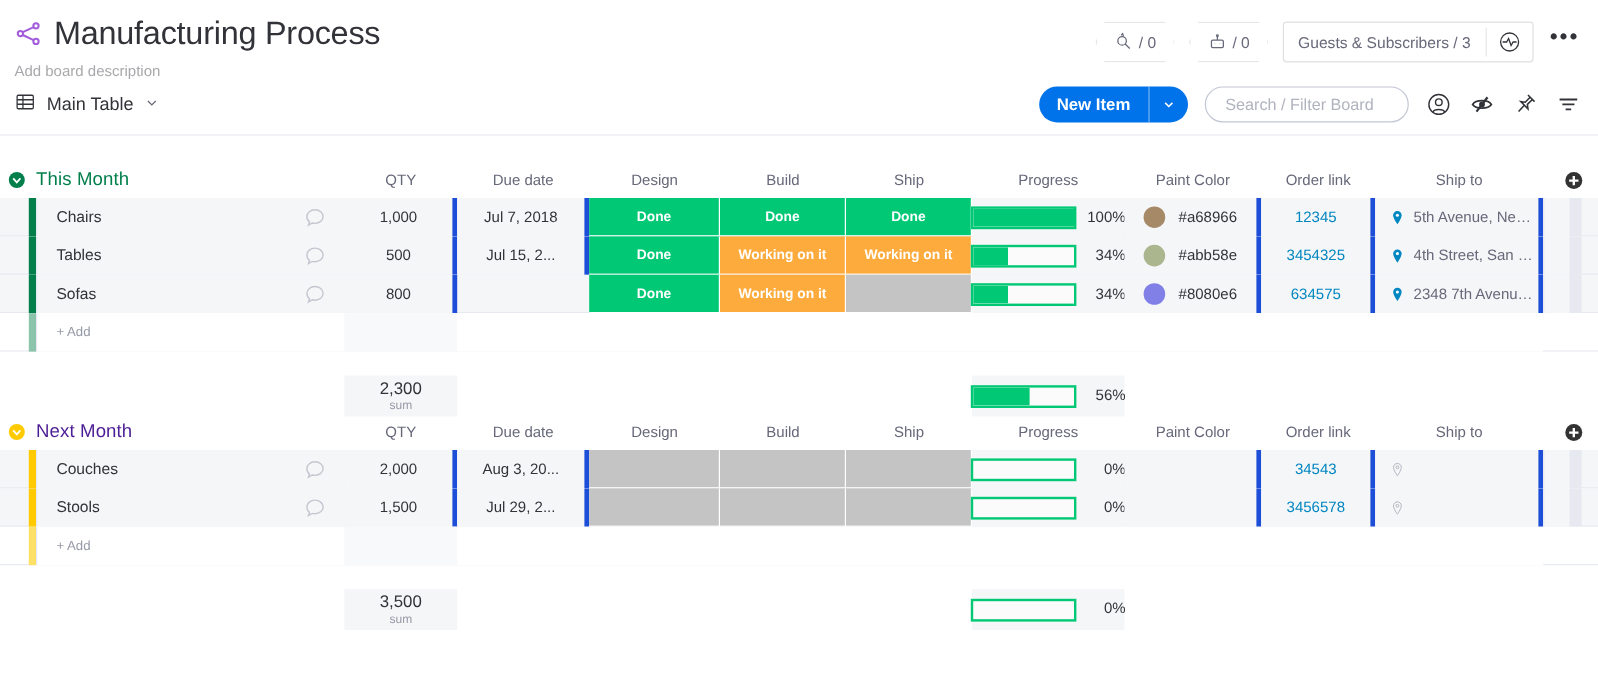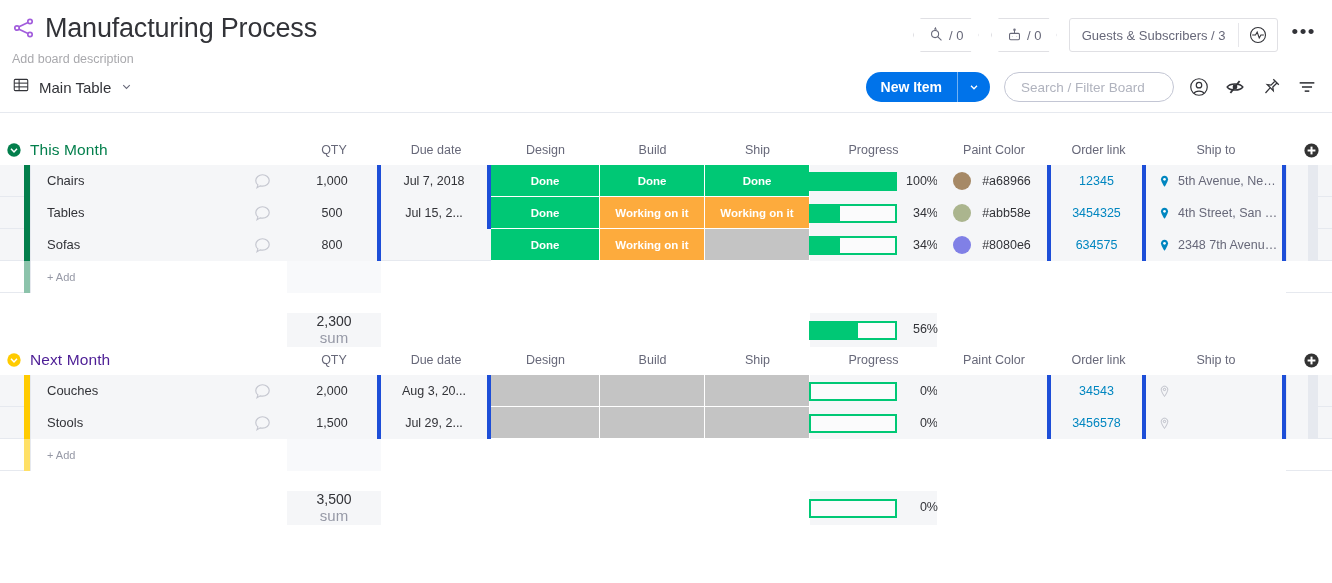--- a/index.html
+++ b/index.html
@@ -185,21 +185,21 @@
   .tailpad { position: absolute; top: 0; height: 32px; background: #e6e9ef; }
 
   
   .summary { position: relative; height: 34px; }
   .sumcell {
     position: absolute; top: 0; height: 34px; background: #f5f6f8;
     display: flex; flex-direction: column; align-items: center;
     justify-content: center; line-height: 1.1; margin-top: 20px;
   }
   .sumval { font-size: 14px; color: #323338; }
-  .sumlab { font-size: 15px; color: #9699a6; margin-top: 1px; }
+  .sumlab { font-size: 10px; color: #9699a6; margin-top: 1px; }
 </style>
 </head>
 <body>
 
 <div class="board-header">
   <div class="title-row">
     <span class="share-icon">
       <svg viewBox="0 0 24 24" width="24" height="24" fill="none" stroke="#a25ddc" stroke-width="1.7">
         <circle cx="18" cy="5.5" r="2.2"></circle>
           <circle cx="18" cy="18.5" r="2.2"></circle>

